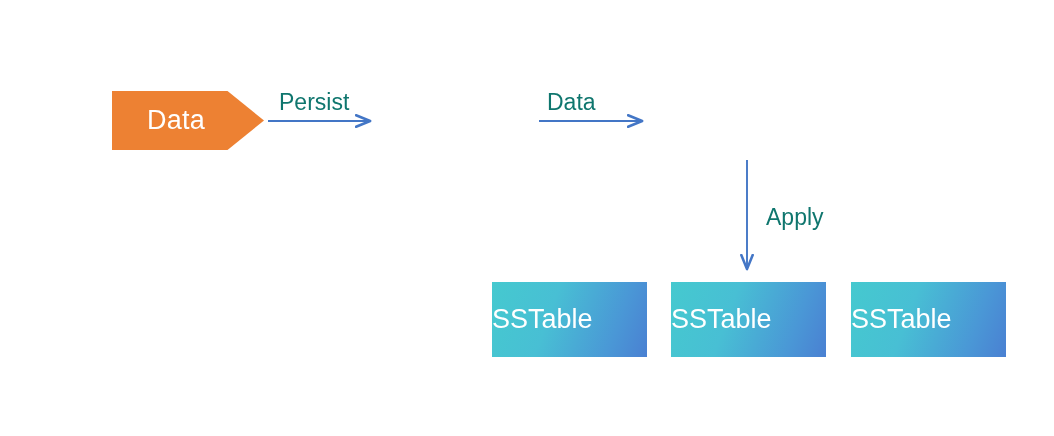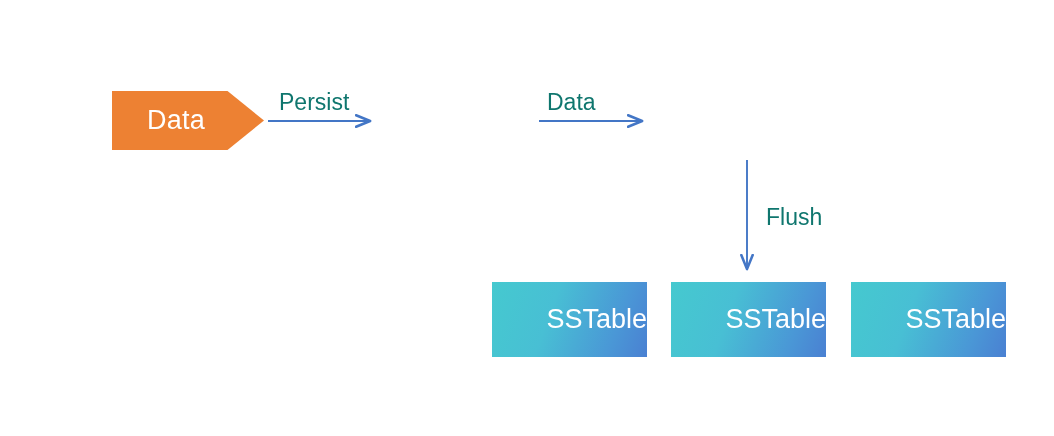--- a/index.html
+++ b/index.html
@@ -85,21 +85,21 @@
 
   
   .sstable {
     position: absolute;
     top: 282px;
     width: 155px;
     height: 75px;
     background: linear-gradient(110deg, #45c9cf 0%, #48bfd4 38%, #4a97d6 78%, #4a80d2 100%);
     display: flex;
     align-items: center;
-    justify-content: flex-end;
+    justify-content: flex-start;
     color: #ffffff;
     font-size: 27px;
     line-height: 1;
     white-space: nowrap;
     box-sizing: border-box;
   }
   #sstable-1 { left: 456px; }
   #sstable-2 { left: 635px; }
   #sstable-3 { left: 815px; }
 
@@ -155,21 +155,21 @@
     <div class="chev-shape"></div>
     <span class="chev-label">Data</span>
   </div>
 
   <div class="conn-label" id="label-persist">Persist</div>
 
 
   <div class="conn-label" id="label-apply">Data</div>
 
 
-  <div class="conn-label" id="label-flush">Flush</div>
+  <div class="conn-label" id="label-flush">Apply</div>
 
   <div class="sstable" id="sstable-1">
     <span>SSTable</span>
   </div>
   <div class="sstable" id="sstable-2">
     <span>SSTable</span>
   </div>
   <div class="sstable" id="sstable-3">
     <span>SSTable</span>
   </div>

